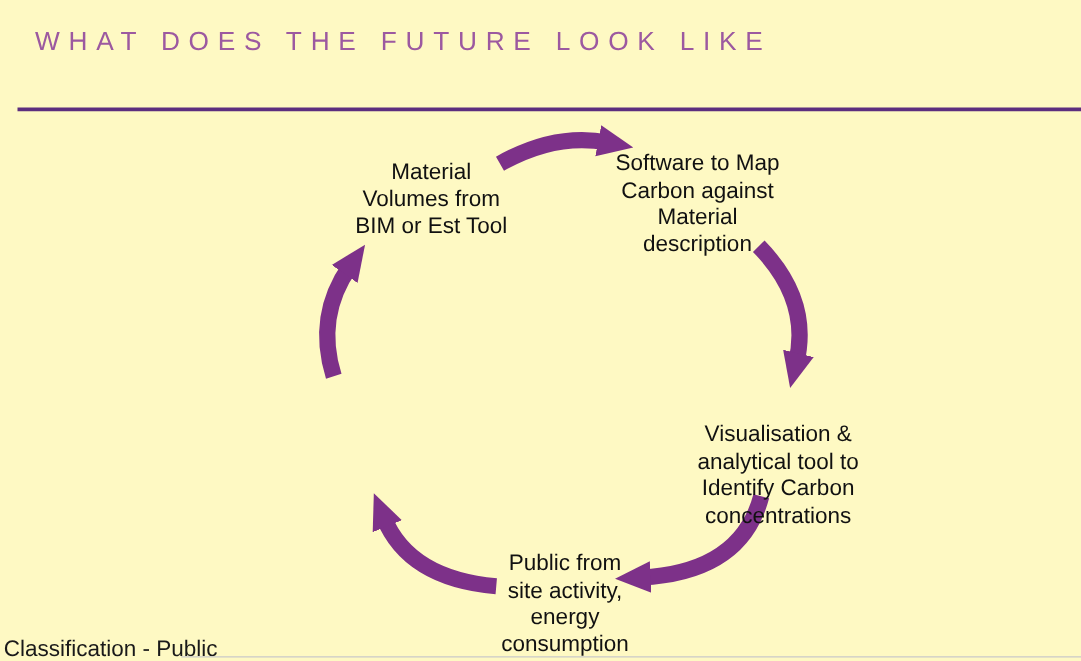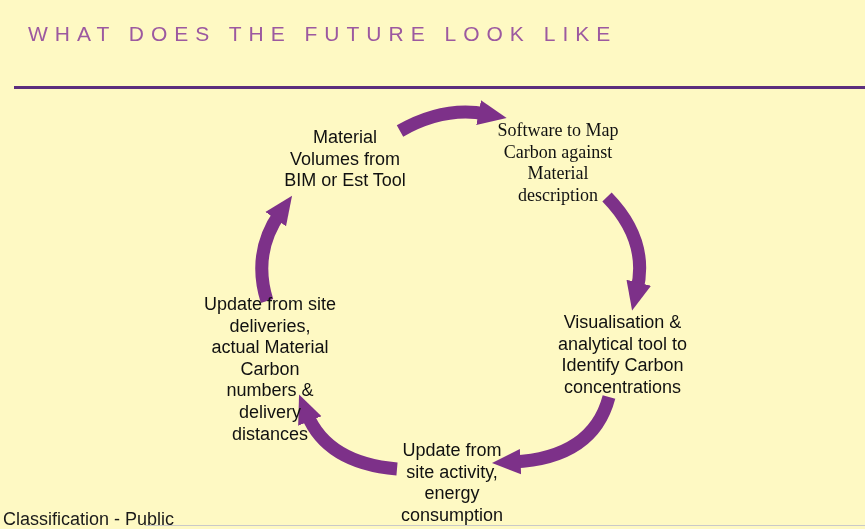--- a/index.html
+++ b/index.html
@@ -87,40 +87,33 @@
     <path class="cycle-arrow" d="M 607 197 Q 649 240 637 290" marker-end="url(#ah)"></path>
     <path class="cycle-arrow" d="M 609 397 Q 593 458 513 462" marker-end="url(#ah)"></path>
     <path class="cycle-arrow" d="M 397 469 Q 327 463 307 414" marker-end="url(#ah)"></path>
     <path class="cycle-arrow" d="M 267 301 Q 252 253 280 213" marker-end="url(#ah)"></path>
   </svg>
 
   <div class="node" style="left:275px; top:127px; width:140px;">Material
 Volumes from
 BIM or Est Tool</div>
 
-  <div class="node" style="left:488px; top:120px; width:140px;font-family:Liberation Serif, serif;">Software to Map
+  <div class="node" style="left:488px; top:120px; width:140px;">Software to Map
 Carbon against
 Material
 description</div>
 
-  <div class="node" style="left:545px; top:312px; width:155px;">Visualisation &amp;
+  <div class="node" style="left:545px; top:337px; width:155px;">Visualisation &amp;
 analytical tool to
 Identify Carbon
 concentrations</div>
 
-  <div class="node" style="left:392px; top:440px; width:120px;">Update from
+  <div class="node" style="left:392px; top:440px; width:120px;">Public from
 site activity,
 energy
 consumption</div>
 
-  <div class="node" style="left:200px; top:294px; width:140px;">Update from site
-deliveries,
-actual Material
-Carbon
-numbers &amp;
-delivery
-distances</div>
 
   <div class="footer">Classification - Public</div>
 
   <div class="bottom-divider"></div>
 
 </div>
 
 </body></html>

